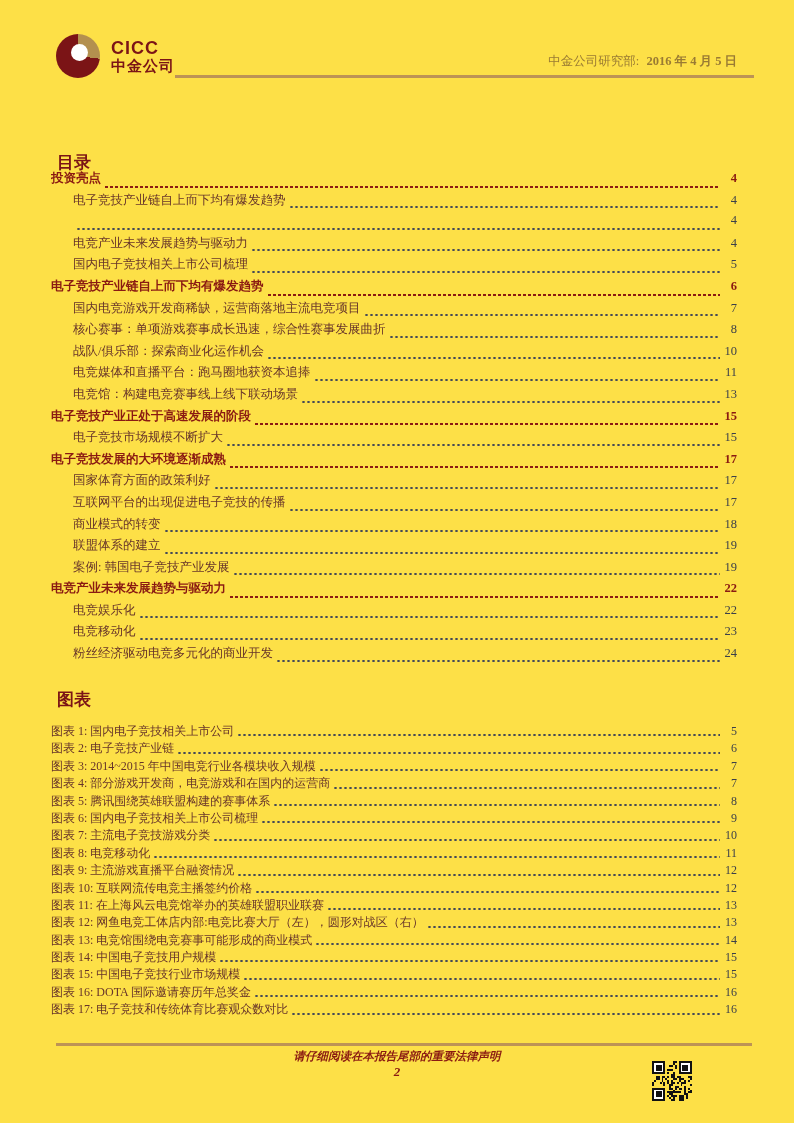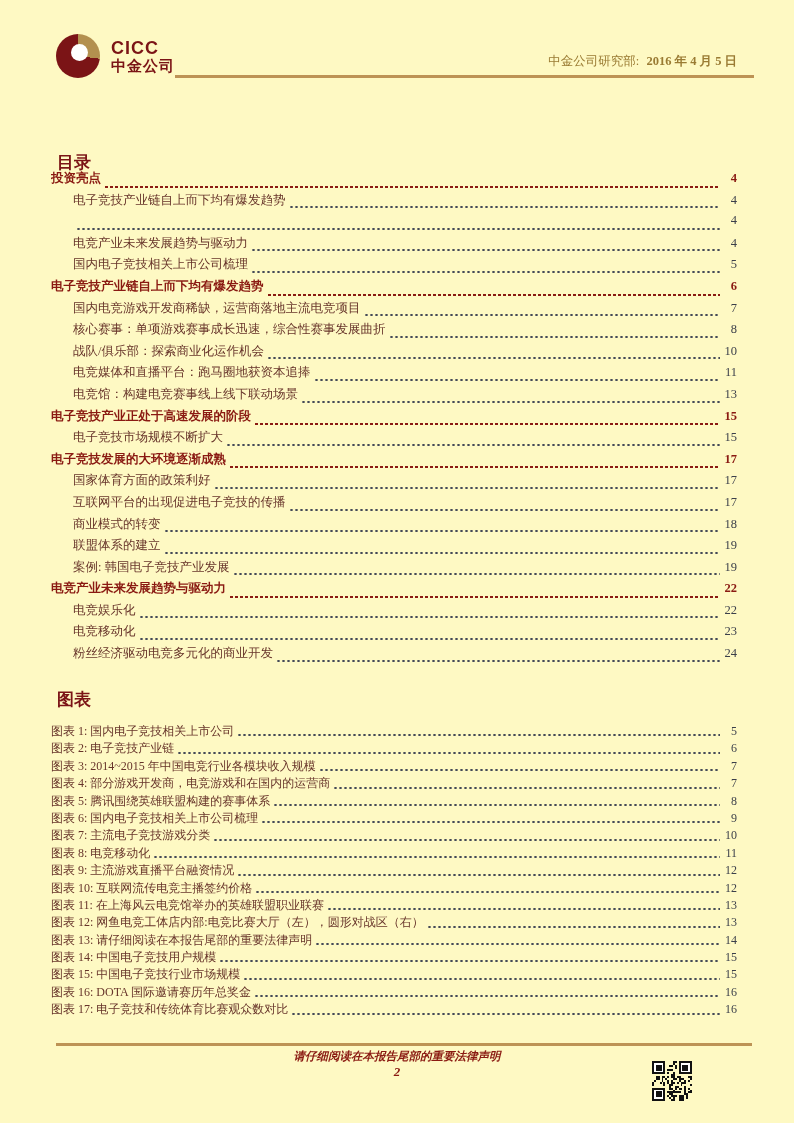--- a/index.html
+++ b/index.html
@@ -1,16 +1,16 @@
 <!DOCTYPE html>
 <html lang="zh"><head>
 <meta charset="utf-8">
 <style>
   html,body{margin:0;padding:0;background:#e8e8e8;}
-  .page{position:relative;width:794px;height:1123px;margin:0 auto;background:#fef9c3;
+  .page{position:relative;width:794px;height:1123px;margin:0 auto;background:#fde047;
         font-family:"Liberation Serif","DejaVu Serif",serif;overflow:hidden;}
 
   
   .logo-wrap{position:absolute;left:56px;top:34px;display:flex;align-items:center;gap:11px;}
   .logo-mark{width:44px;height:44px;border-radius:50%;
              background:conic-gradient(#b3904f 0deg 97deg,#7b1416 97deg 360deg);position:relative;}
   .logo-mark::after{content:"";position:absolute;left:15px;top:10px;width:17px;height:17px;
              border-radius:50%;background:#fff;}
   .logo-text{display:flex;flex-direction:column;line-height:1.05;}
   .logo-en{font-family:"Liberation Sans","DejaVu Sans",sans-serif;font-weight:bold;
@@ -246,21 +246,21 @@
         <span class="t">图表 11: 在上海风云电竞馆举办的英雄联盟职业联赛</span>
         <span class="dots"></span>
         <span class="p">13</span>
       </div>
       <div class="row">
         <span class="t">图表 12: 网鱼电竞工体店内部:电竞比赛大厅（左），圆形对战区（右）</span>
         <span class="dots"></span>
         <span class="p">13</span>
       </div>
       <div class="row">
-        <span class="t">图表 13: 请仔细阅读在本报告尾部的重要法律声明</span>
+        <span class="t">图表 13: 电竞馆围绕电竞赛事可能形成的商业模式</span>
         <span class="dots"></span>
         <span class="p">14</span>
       </div>
       <div class="row">
         <span class="t">图表 14: 中国电子竞技用户规模</span>
         <span class="dots"></span>
         <span class="p">15</span>
       </div>
       <div class="row">
         <span class="t">图表 15: 中国电子竞技行业市场规模</span>

